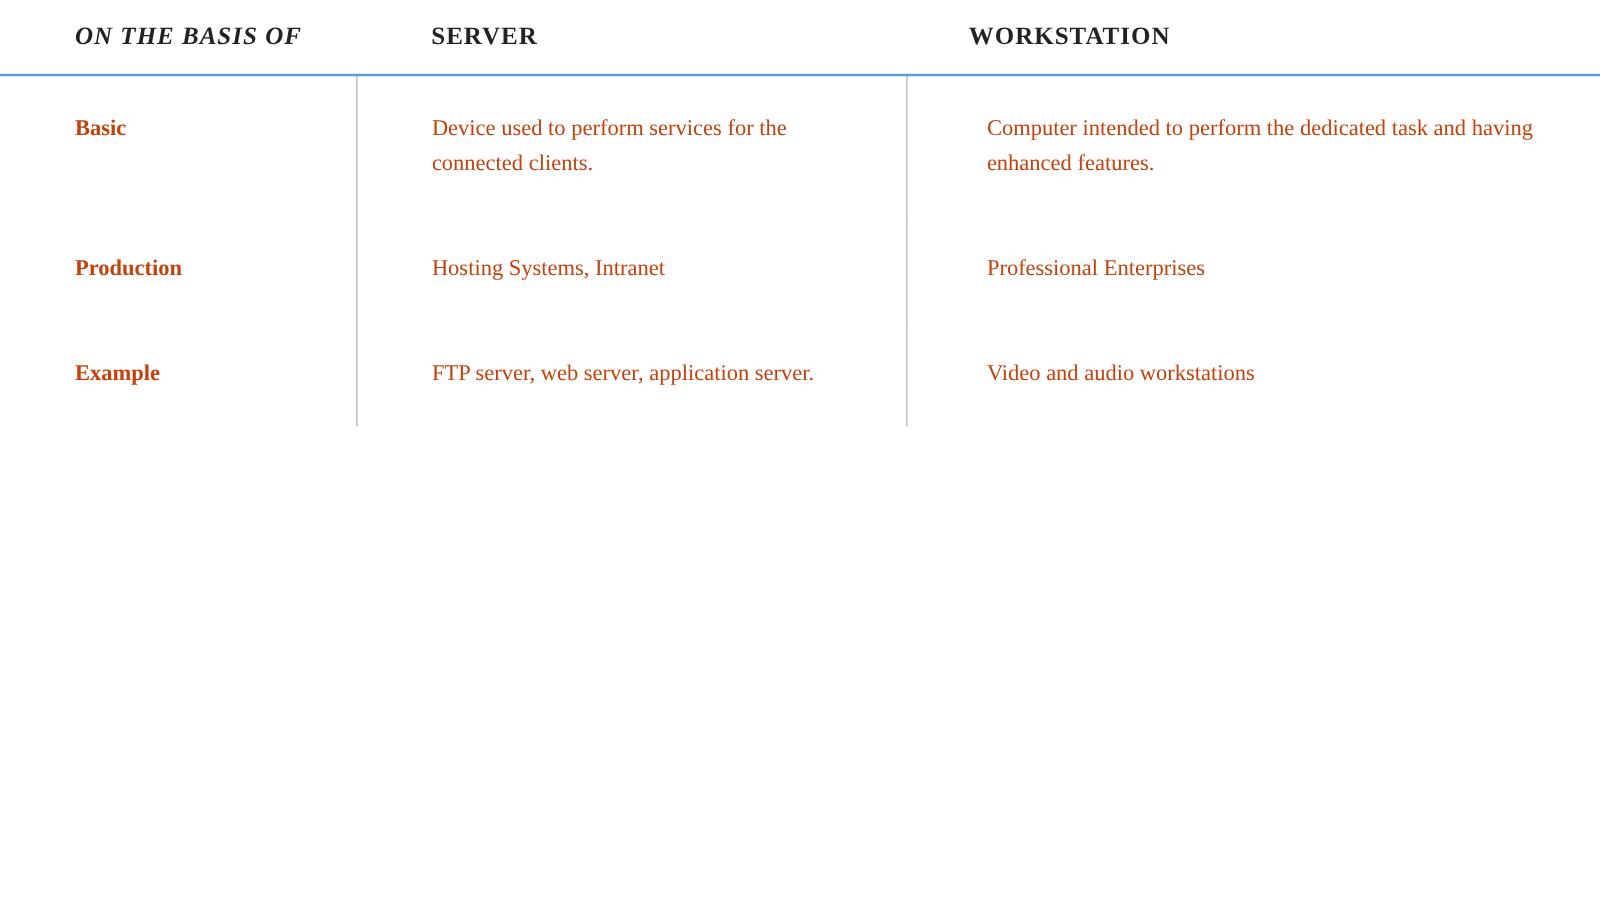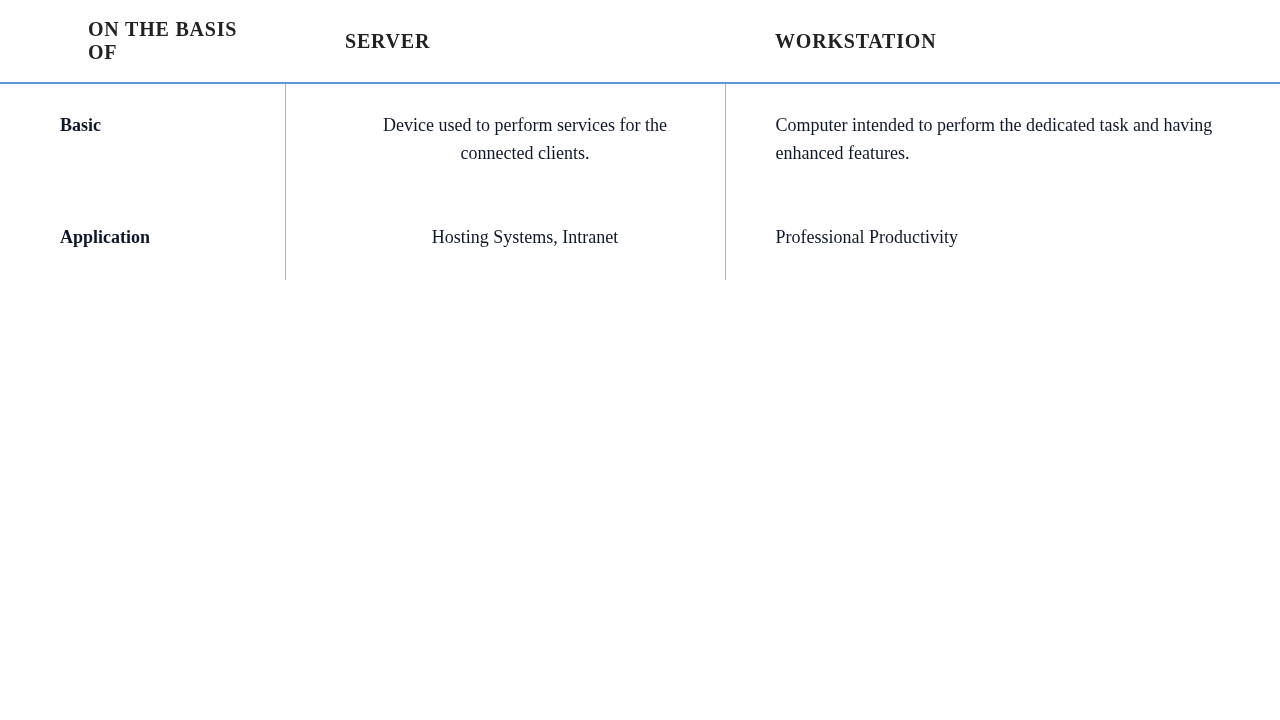--- a/index.html
+++ b/index.html
@@ -29,83 +29,88 @@
       font-family: Georgia, serif;
       font-size: 20px;
       font-weight: bold;
       color: #222;
       padding: 18px 20px 18px 60px;
       text-align: left;
       letter-spacing: 0.04em;
     }
 
     .comparison-table thead th:first-child {
-      padding-left: 88px;
+      padding-left: 60px;
       width: 285px;
+      font-style: italic;
     }
 
     .comparison-table thead th:nth-child(2) {
       width: 440px;
       padding-left: 60px;
     }
 
     .comparison-table thead th:nth-child(3) {
       padding-left: 50px;
     }
 
     .comparison-table tbody tr {
       border-bottom: none;
     }
 
     .comparison-table tbody td {
       vertical-align: top;
       padding: 28px 20px 28px 60px;
       font-size: 18px;
-      color: #0f172a;
+      color: #c2410c;
       line-height: 1.55;
       border-right: 1.5px solid #b0b0b0;
     }
 
     .comparison-table tbody td:last-child {
       border-right: none;
     }
 
     .comparison-table tbody td:first-child {
       font-weight: bold;
       padding-left: 60px;
       width: 285px;
       border-right: 1.5px solid #b0b0b0;
     }
 
     .comparison-table tbody td:nth-child(2) {
       width: 440px;
       padding-left: 60px;
-      text-align: center;
     }
 
     .comparison-table tbody td:nth-child(3) {
-      padding-left: 50px;
+      padding-left: 64px;
     }
   </style>
 </head>
 <body>
 
 <table class="comparison-table">
   <thead>
     <tr>
       <th>ON THE BASIS OF</th>
       <th>SERVER</th>
       <th>WORKSTATION</th>
     </tr>
   </thead>
   <tbody id="table-body">
   <tr>
         <td>Basic</td>
         <td>Device used to perform services for the connected clients.</td>
         <td>Computer intended to perform the dedicated task and having  enhanced features.</td>
       </tr>
       <tr>
-        <td>Application</td>
+        <td>Production</td>
         <td>Hosting Systems, Intranet</td>
-        <td>Professional Productivity</td>
+        <td>Professional Enterprises</td>
+      </tr>
+      <tr>
+        <td>Example</td>
+        <td>FTP server, web server, application server.</td>
+        <td> Video and audio workstations</td>
       </tr>
     </tbody>
 </table>
 
 </body></html>

